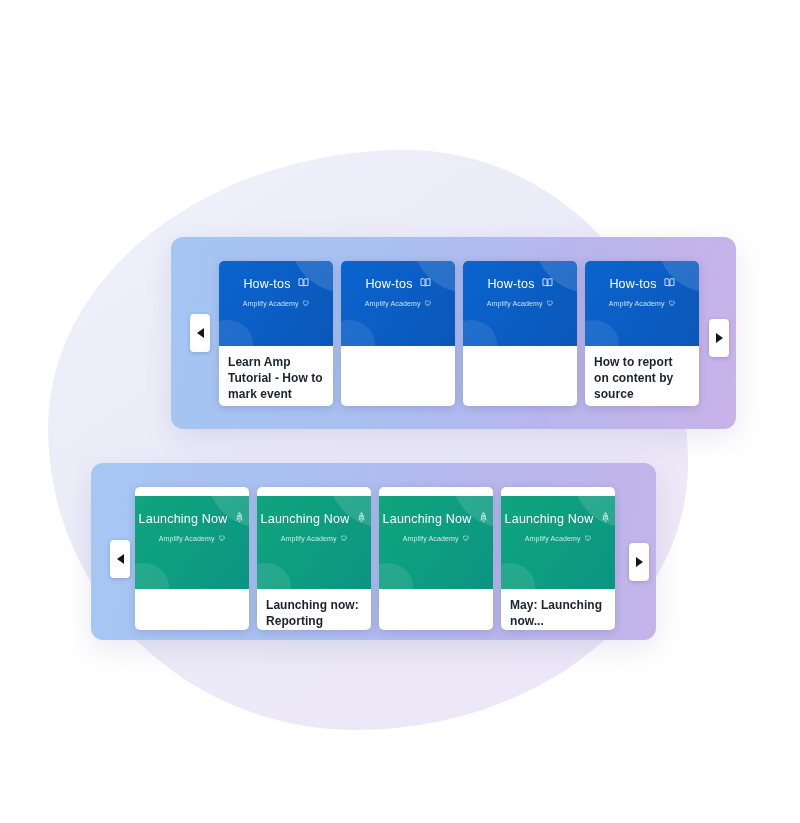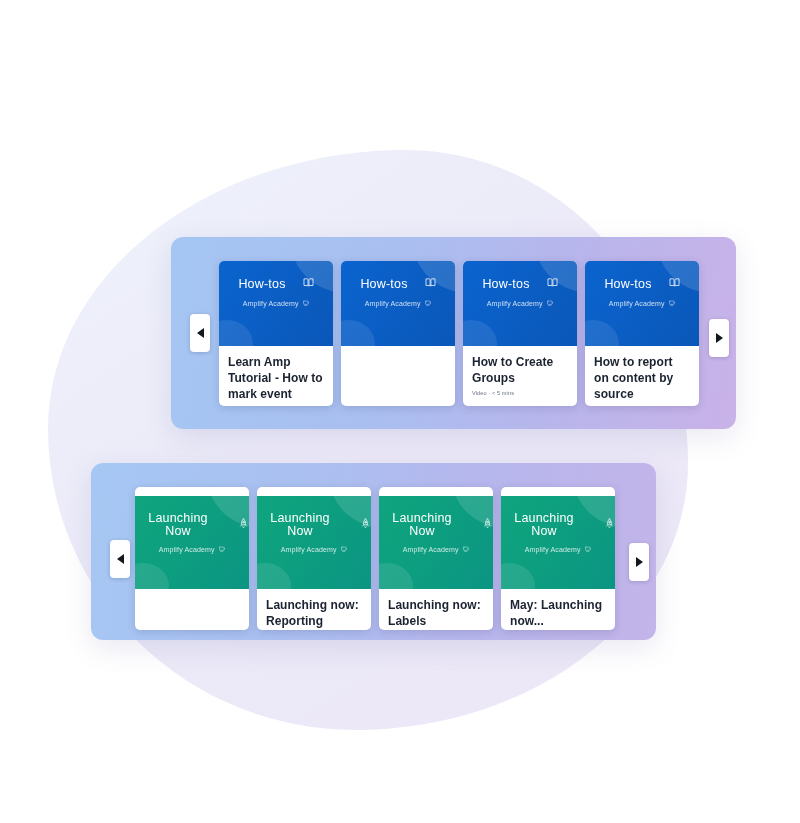--- a/index.html
+++ b/index.html
@@ -132,21 +132,21 @@
 
   .head-title {
     position: relative;
     color: #ffffff;
     font-size: 12.5px;
     font-weight: 400;
     letter-spacing: .2px;
     display: flex;
     align-items: center;
     justify-content: center;
-    gap: 17px;
+    gap: 7px;
     line-height: 1;
   }
   .head-sub {
     position: relative;
     margin-top: 9px;
     color: rgba(255,255,255,0.80);
     font-size: 7px;
     font-weight: 400;
     letter-spacing: .15px;
     display: flex;
@@ -274,37 +274,20 @@
               </svg></span>
           </div>
           <div class="head-sub">
             <span>Amplify Academy</span>
             <span><svg width="6.5" height="6.5" viewBox="0 0 24 24" fill="none" stroke="rgba(255,255,255,0.72)" stroke-width="2" stroke-linecap="round" stroke-linejoin="round">
                 <rect x="2" y="4" width="17" height="12" rx="1.5"></rect>
                 <path d="M19 10h3M6 20h8"></path>
               </svg></span>
           </div>
         </div>
-        <div class="card-body">
-          <div class="card-title">How to Create Groups</div>
-          <div class="card-meta">Video  ·  &lt; 5 mins</div>
-          <div class="card-desc">How to Create Groups</div>
-          <div class="card-foot">
-            <span class="foot-icon">
-              <svg width="7.5" height="7.5" viewBox="0 0 24 24" fill="none" stroke="#1b2330" stroke-width="2" stroke-linecap="round" stroke-linejoin="round">
-                <path d="M5 3h14v18l-7-5-7 5z"></path>
-              </svg>
-            </span>
-            <span class="foot-icon dots">
-              <i></i>
-              <i></i>
-              <i></i>
-            </span>
-          </div>
-        </div>
       </div>
       <div class="card" style="left: 585px; top: 261px; width: 114px; height: 145px;">
         <div class="card-head blue" style="min-height: 60px;">
           <span class="head-blob head-blob-a"></span>
           <span class="head-blob head-blob-b"></span>
           <div class="head-title">
             <span>How-tos</span>
             <span><svg width="11" height="11" viewBox="0 0 24 24" fill="none" stroke="#ffffff" stroke-width="1.7" stroke-linecap="round" stroke-linejoin="round">
                 <path d="M3 4h6a2 2 0 0 1 2 2v14a1.5 1.5 0 0 0-1.5-1.5H3z"></path>
                 <path d="M21 4h-6a2 2 0 0 0-2 2v14a1.5 1.5 0 0 1 1.5-1.5H21z"></path>
@@ -398,36 +381,20 @@
               </svg></span>
           </div>
           <div class="head-sub">
             <span>Amplify Academy</span>
             <span><svg width="6.5" height="6.5" viewBox="0 0 24 24" fill="none" stroke="rgba(255,255,255,0.72)" stroke-width="2" stroke-linecap="round" stroke-linejoin="round">
                 <rect x="2" y="4" width="17" height="12" rx="1.5"></rect>
                 <path d="M19 10h3M6 20h8"></path>
               </svg></span>
           </div>
         </div>
-        <div class="card-body">
-          <div class="card-title">Launching now: Labels</div>
-          <div class="card-meta">Infographic  ·  &lt; 15 mins</div>
-          <div class="card-foot">
-            <span class="foot-icon">
-              <svg width="7.5" height="7.5" viewBox="0 0 24 24" fill="none" stroke="#1b2330" stroke-width="2" stroke-linecap="round" stroke-linejoin="round">
-                <path d="M5 3h14v18l-7-5-7 5z"></path>
-              </svg>
-            </span>
-            <span class="foot-icon dots">
-              <i></i>
-              <i></i>
-              <i></i>
-            </span>
-          </div>
-        </div>
       </div>
       <div class="card" style="left: 501px; top: 487px; width: 114px; height: 143px;">
         <div class="card-head green" style="min-height: 68px;">
           <span class="head-blob head-blob-a"></span>
           <span class="head-blob head-blob-b"></span>
           <div class="head-title">
             <span>Launching Now</span>
             <span><svg width="11" height="11" viewBox="0 0 24 24" fill="none" stroke="#ffffff" stroke-width="1.6" stroke-linecap="round" stroke-linejoin="round">
                 <path d="M12 2c2.6 2.4 4 5.6 4 9v4H8v-4c0-3.4 1.4-6.6 4-9z"></path>
                 <circle cx="12" cy="9" r="1.6"></circle>

